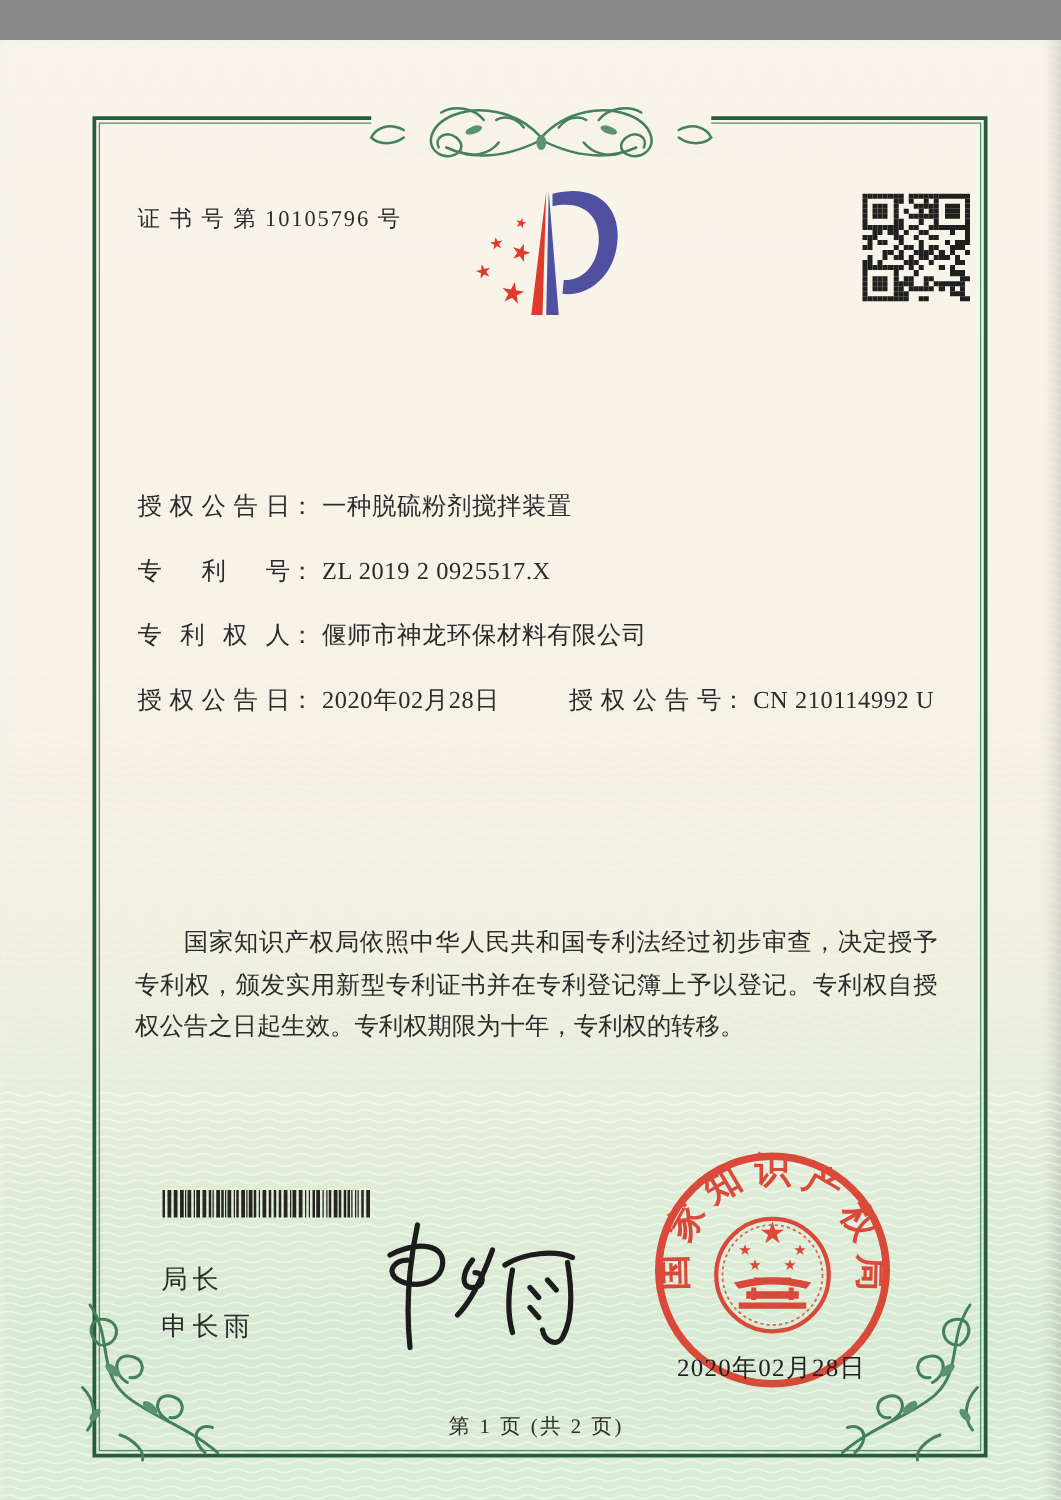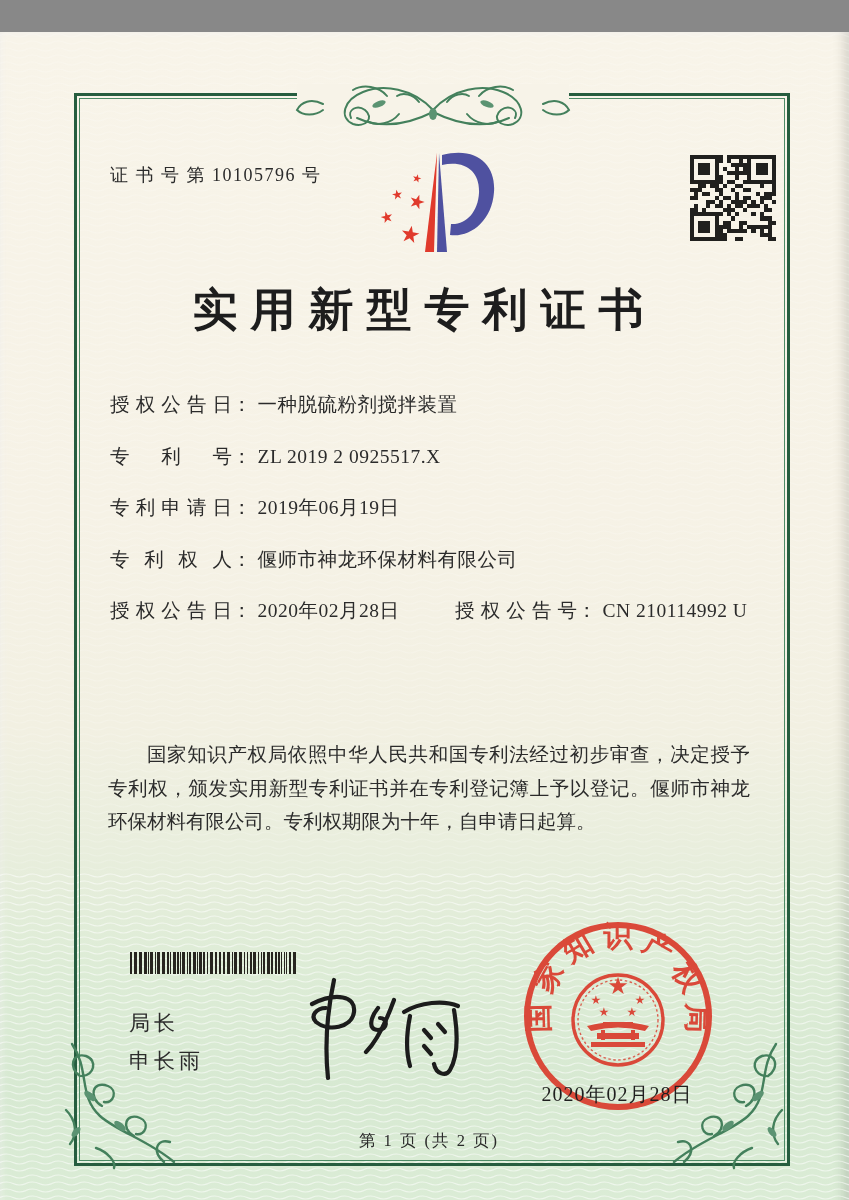--- a/index.html
+++ b/index.html
@@ -129,21 +129,20 @@
         <text x="32" y="57" font-size="13" transform="rotate(-10 32 57)">★</text>
         <text x="49" y="66" font-size="19" transform="rotate(18 49 66)">★</text>
         <text x="22" y="80" font-size="15" transform="rotate(-14 22 80)">★</text>
         <text x="43" y="100" font-size="23" transform="rotate(10 43 100)">★</text>
       </g>
       <polygon fill="#e03a2c" points="71,11 59,110 68,110"></polygon>
       <polygon fill="#4f51a0" points="73,11 71,110 81,110"></polygon>
       <path fill="#4f51a0" d="M76 13 C 112 4 130 24 128 50 C 126 80 103 96 84 93 L 85 82 C 100 83 112 70 113 51 C 114 30 100 18 76 23 Z"></path>
     </svg>
 
-    <div class="title">实用新型专利证书</div>
 
     <div class="qr">
         <div style="grid-area: 1 / 1;"></div>
         <div style="grid-area: 1 / 2;"></div>
         <div style="grid-area: 1 / 3;"></div>
         <div style="grid-area: 1 / 4;"></div>
         <div style="grid-area: 1 / 5;"></div>
         <div style="grid-area: 1 / 6;"></div>
         <div style="grid-area: 1 / 7;"></div>
         <div style="grid-area: 1 / 8;"></div>
@@ -381,35 +380,32 @@
       </div>
 
     <div class="rows">
       <div class="row">
         <span class="flabel"><span class="jl">授权公告日</span><span>：</span></span><span class="fvalue">一种脱硫粉剂搅拌装置</span>
       </div>
       <div class="row">
         <span class="flabel"><span class="jl">专利号</span><span>：</span></span><span class="fvalue">ZL 2019 2 0925517.X</span>
       </div>
       <div class="row">
-        <span class="flabel"><span class="jl">专利申请日</span><span>：</span></span><span class="fvalue">2019年06月19日</span>
-      </div>
-      <div class="row">
         <span class="flabel"><span class="jl">专利权人</span><span>：</span></span><span class="fvalue">偃师市神龙环保材料有限公司</span>
       </div>
       <div class="row pair">
         <span class="flabel"><span class="jl">授权公告日</span><span>：</span></span><span class="fvalue">2020年02月28日</span>
         <span class="pair-second">
           <span class="flabel"><span class="jl">授权公告号</span><span>：</span></span><span class="fvalue">CN 210114992 U</span>
         </span>
       </div>
     </div>
 
     <div class="paras">
-      <p>国家知识产权局依照中华人民共和国专利法经过初步审查，决定授予专利权，颁发实用新型专利证书并在专利登记簿上予以登记。偃师市神龙环保材料有限公司。专利权期限为十年，自申请日起算。</p>
+      <p>国家知识产权局依照中华人民共和国专利法经过初步审查，决定授予专利权，颁发实用新型专利证书并在专利登记簿上予以登记。专利权自授权公告之日起生效。专利权期限为十年，专利权的转移。</p>
     </div>
 
     <div class="barcode">
         <span style="width: 2px; margin-right: 2px;"></span>
         <span style="width: 3px; margin-right: 2px;"></span>
         <span style="width: 3px; margin-right: 2px;"></span>
         <span style="width: 3px; margin-right: 1px;"></span>
         <span style="width: 1px; margin-right: 1px;"></span>
         <span style="width: 3px; margin-right: 2px;"></span>
         <span style="width: 1px; margin-right: 1px;"></span>

